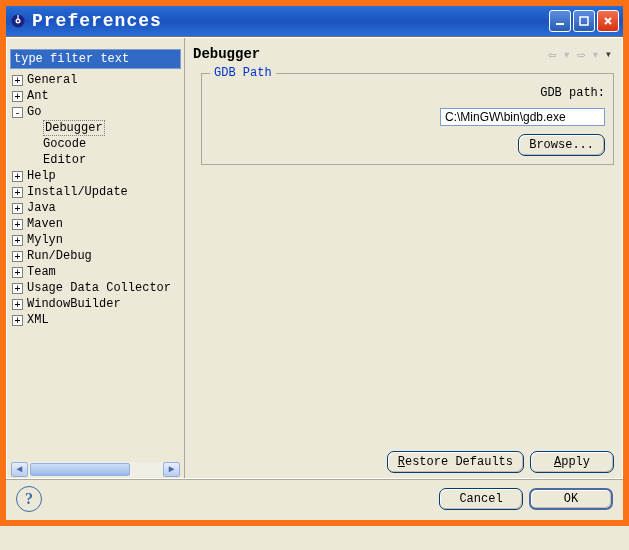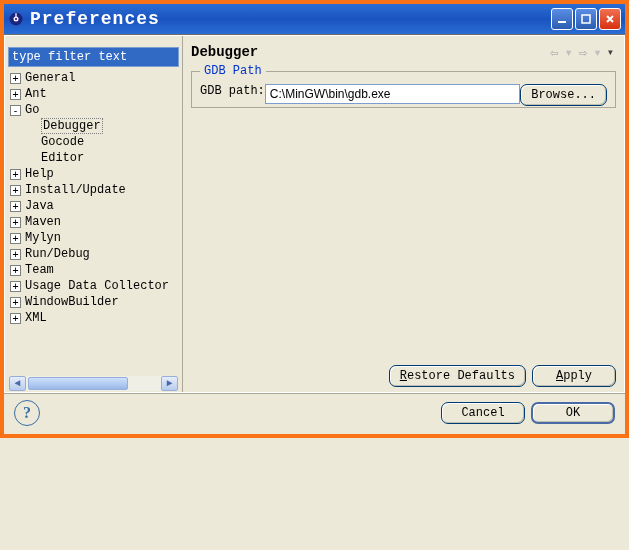--- a/index.html
+++ b/index.html
@@ -10,23 +10,23 @@
     color: #000;
     background: #ece9d8;
   }
   body {
     width: 629px;
     height: 550px;
     box-sizing: border-box;
   }
   .window {
     width: 629px;
-    height: 438px;
-    background: #ece9d8;
-    border: 4px solid #f97316;
+    height: 526px;
+    background: #ece9d8;
+    border: 6px solid #f97316;
     box-sizing: border-box;
     display: flex;
     flex-direction: column;
   }
   .titlebar {
     height: 30px;
     background: linear-gradient(to bottom, #2a6dd4 0%, #1a53c0 50%, #2a6dd4 100%);
     display: flex;
     align-items: center;
     padding: 0 4px;
@@ -201,37 +201,39 @@
   }
   .nav-menu {
     color: #404040;
     font-size: 12px;
     padding: 0 2px;
   }
   .group {
     border: 1px solid #aca899;
     margin-top: 8px;
     position: relative;
-    padding: 12px 8px 1px 8px;
-    box-sizing: border-box;
+    padding: 12px 8px 8px 8px;
+    box-sizing: border-box;
+    margin-left: 8px;
   }
   .group-title {
     position: absolute;
     top: -8px;
     left: 8px;
     background: #ece9d8;
     padding: 0 4px;
     font-family: "Courier New", monospace;
     color: #0033cc;
     font-size: 12px;
   }
   .form-row {
     display: flex;
-    align-items: flex-start;
-    gap: 0;
+    align-items: flex-end;
+    gap: 8px;
+    flex-direction: column;
   }
   .text-input {
     flex: 1;
     height: 20px;
     border: 1px solid #7c9dd0;
     background: #fff;
     font-family: Liberation Sans, sans-serif;
     font-size: 12px;
     padding: 1px 4px;
     box-sizing: border-box;

